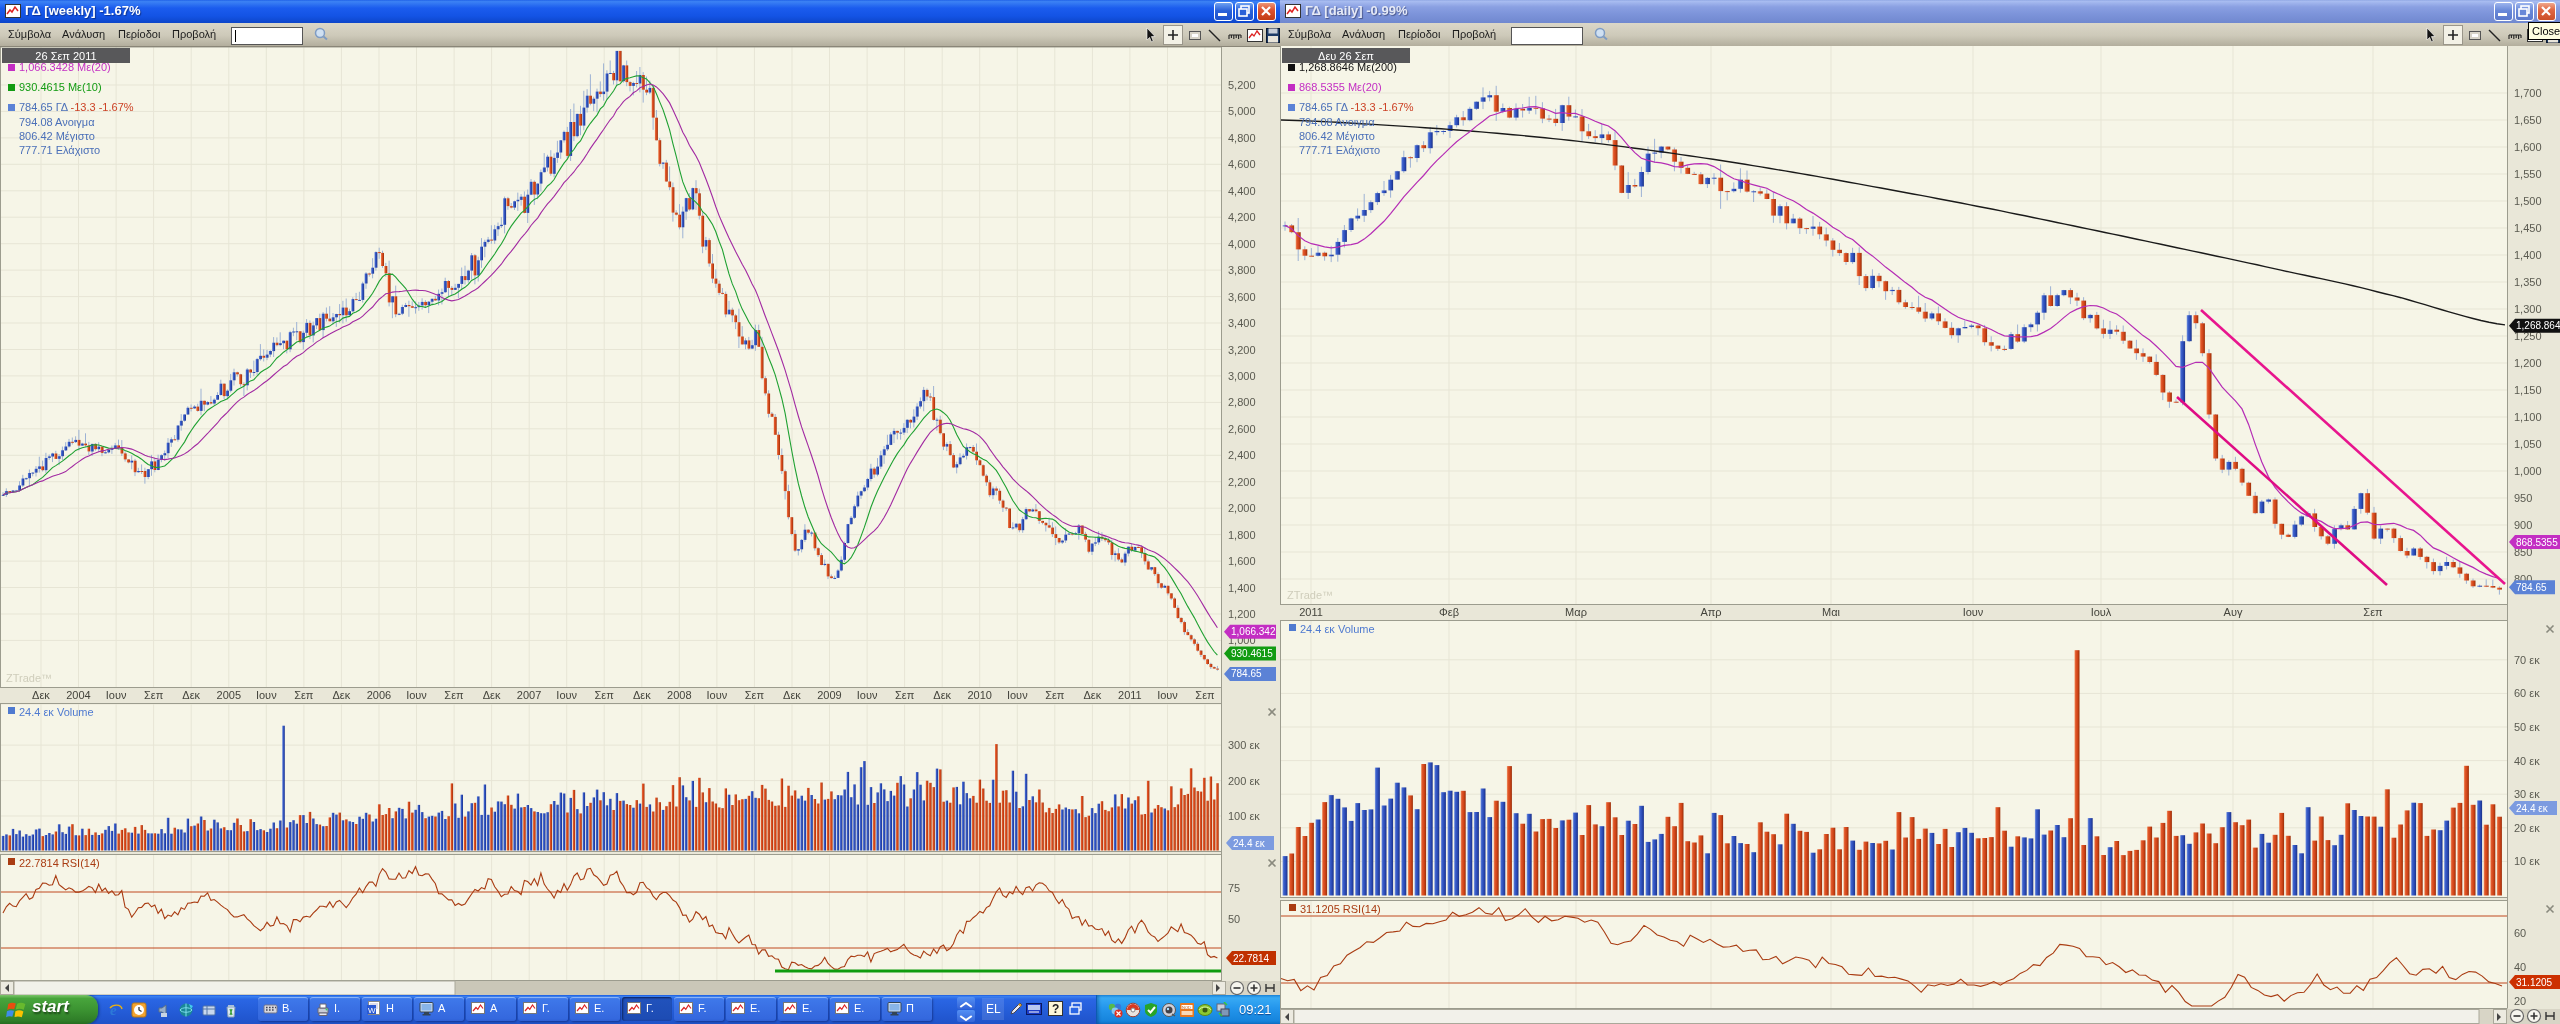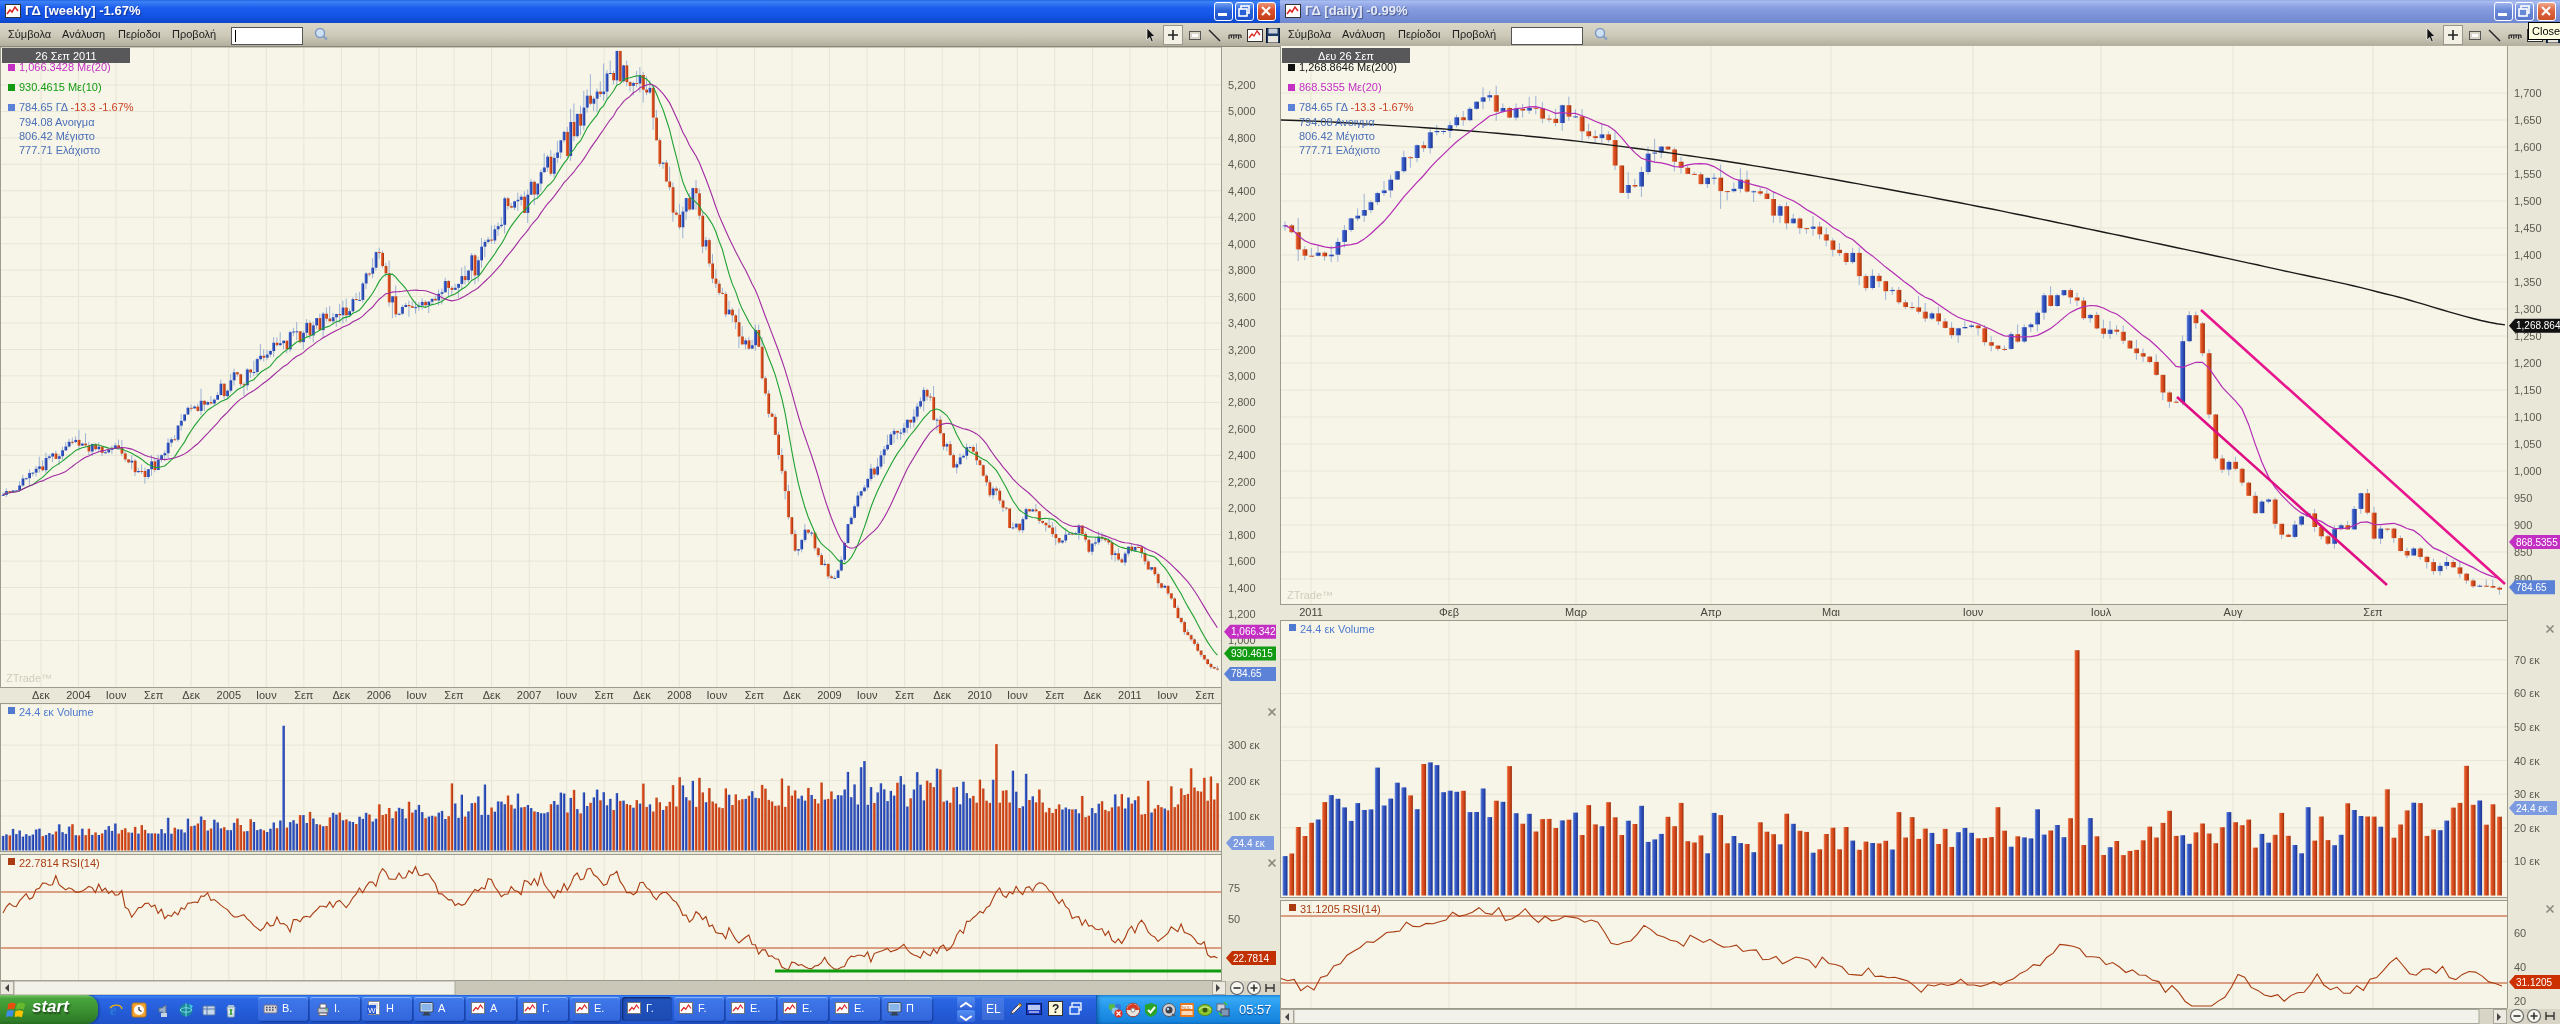--- a/index.html
+++ b/index.html
@@ -1637,14 +1637,14 @@
       <svg width="16" height="16" style="position:absolute;left:100px;top:7px">
         <ellipse cx="8" cy="8" rx="7" ry="5.5" fill="#8cc830" stroke="#5a8818"></ellipse>
         <circle cx="8" cy="8" r="2.5" fill="#3a5a10"></circle>
         <path d="M2 8c2-4 10-4 12 0" stroke="#d8f0a0" stroke-width="1" fill="none"></path>
       </svg>
       <svg width="16" height="16" style="position:absolute;left:118px;top:7px">
         <rect x="2" y="2" width="8" height="7" fill="#c8d0dc" stroke="#667"></rect>
         <rect x="6" y="7" width="8" height="7" fill="#8098b8" stroke="#445"></rect>
         <path d="M4 11l3 3M12 3l-3-3" stroke="#38c838" stroke-width="1.5"></path>
       </svg>
-      <div style="position:absolute;left:142px;top:7px;font:13px 'Liberation Sans',sans-serif;color:#fff;text-shadow:0 1px 1px rgba(0,0,60,0.5)">05:57</div>
+      <div style="position:absolute;left:142px;top:7px;font:13px 'Liberation Sans',sans-serif;color:#fff;text-shadow:0 1px 1px rgba(0,0,60,0.5)">09:21</div>
     </div>
   </div>
 </body></html>

